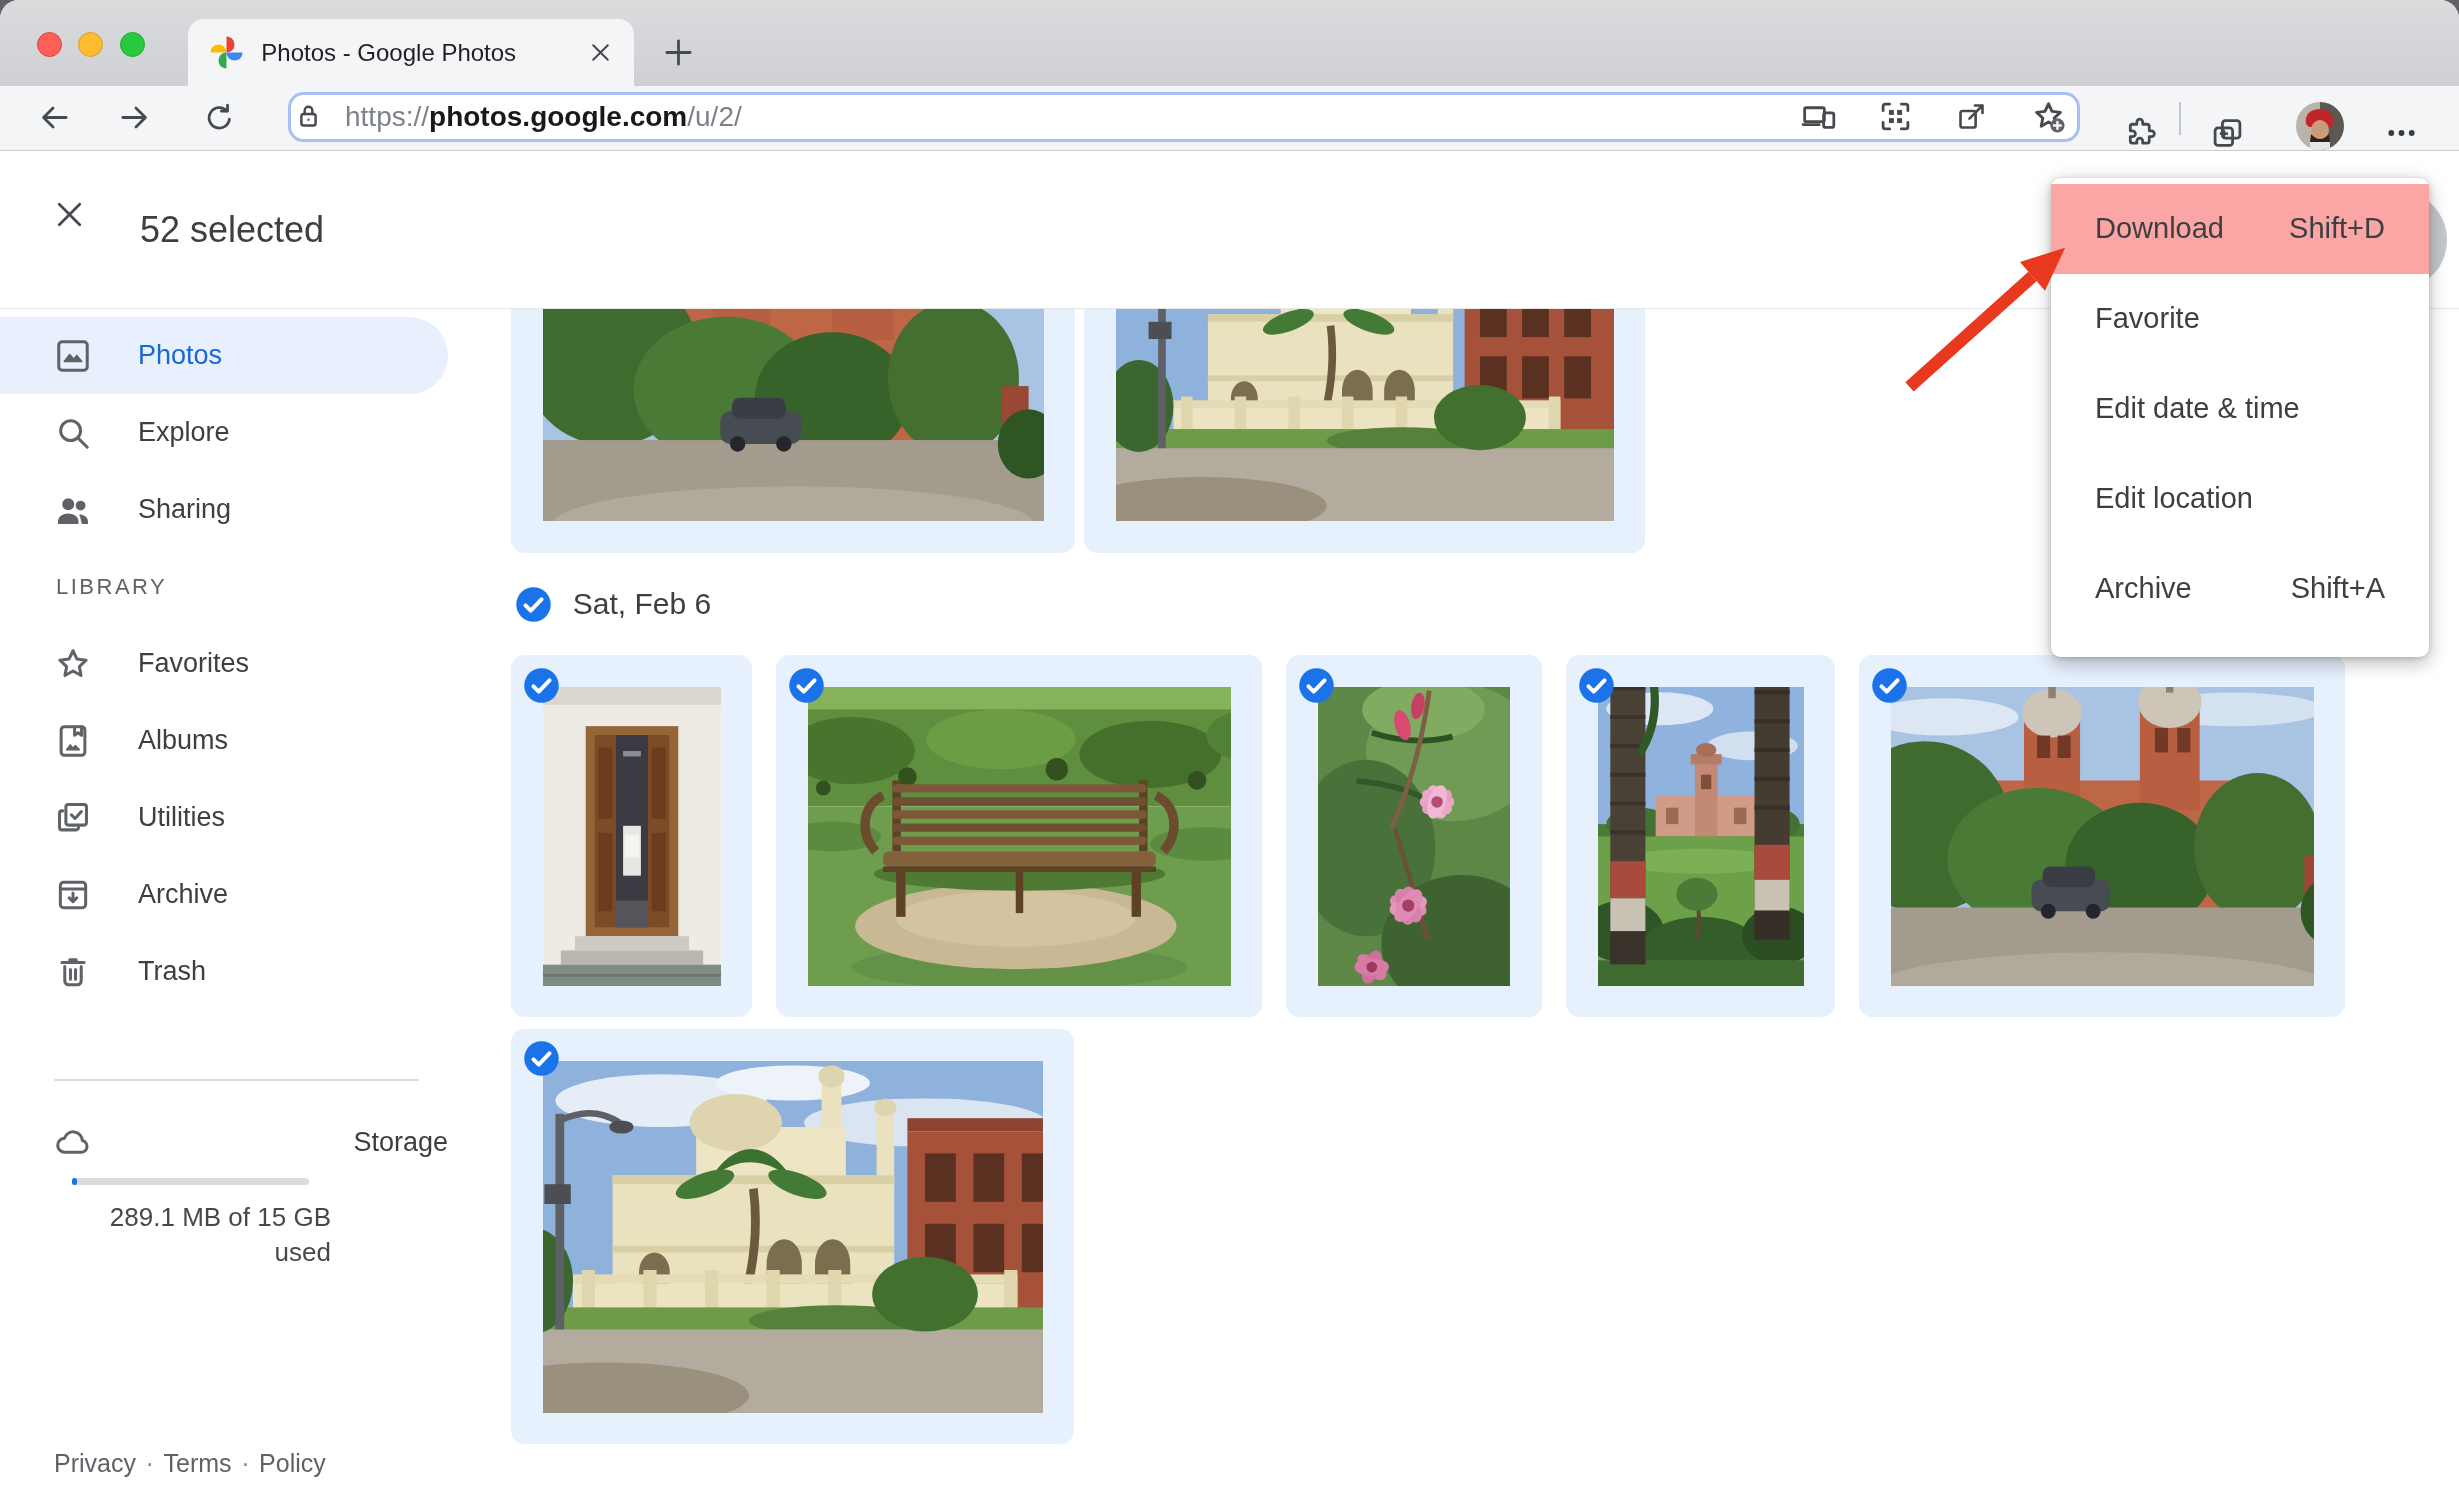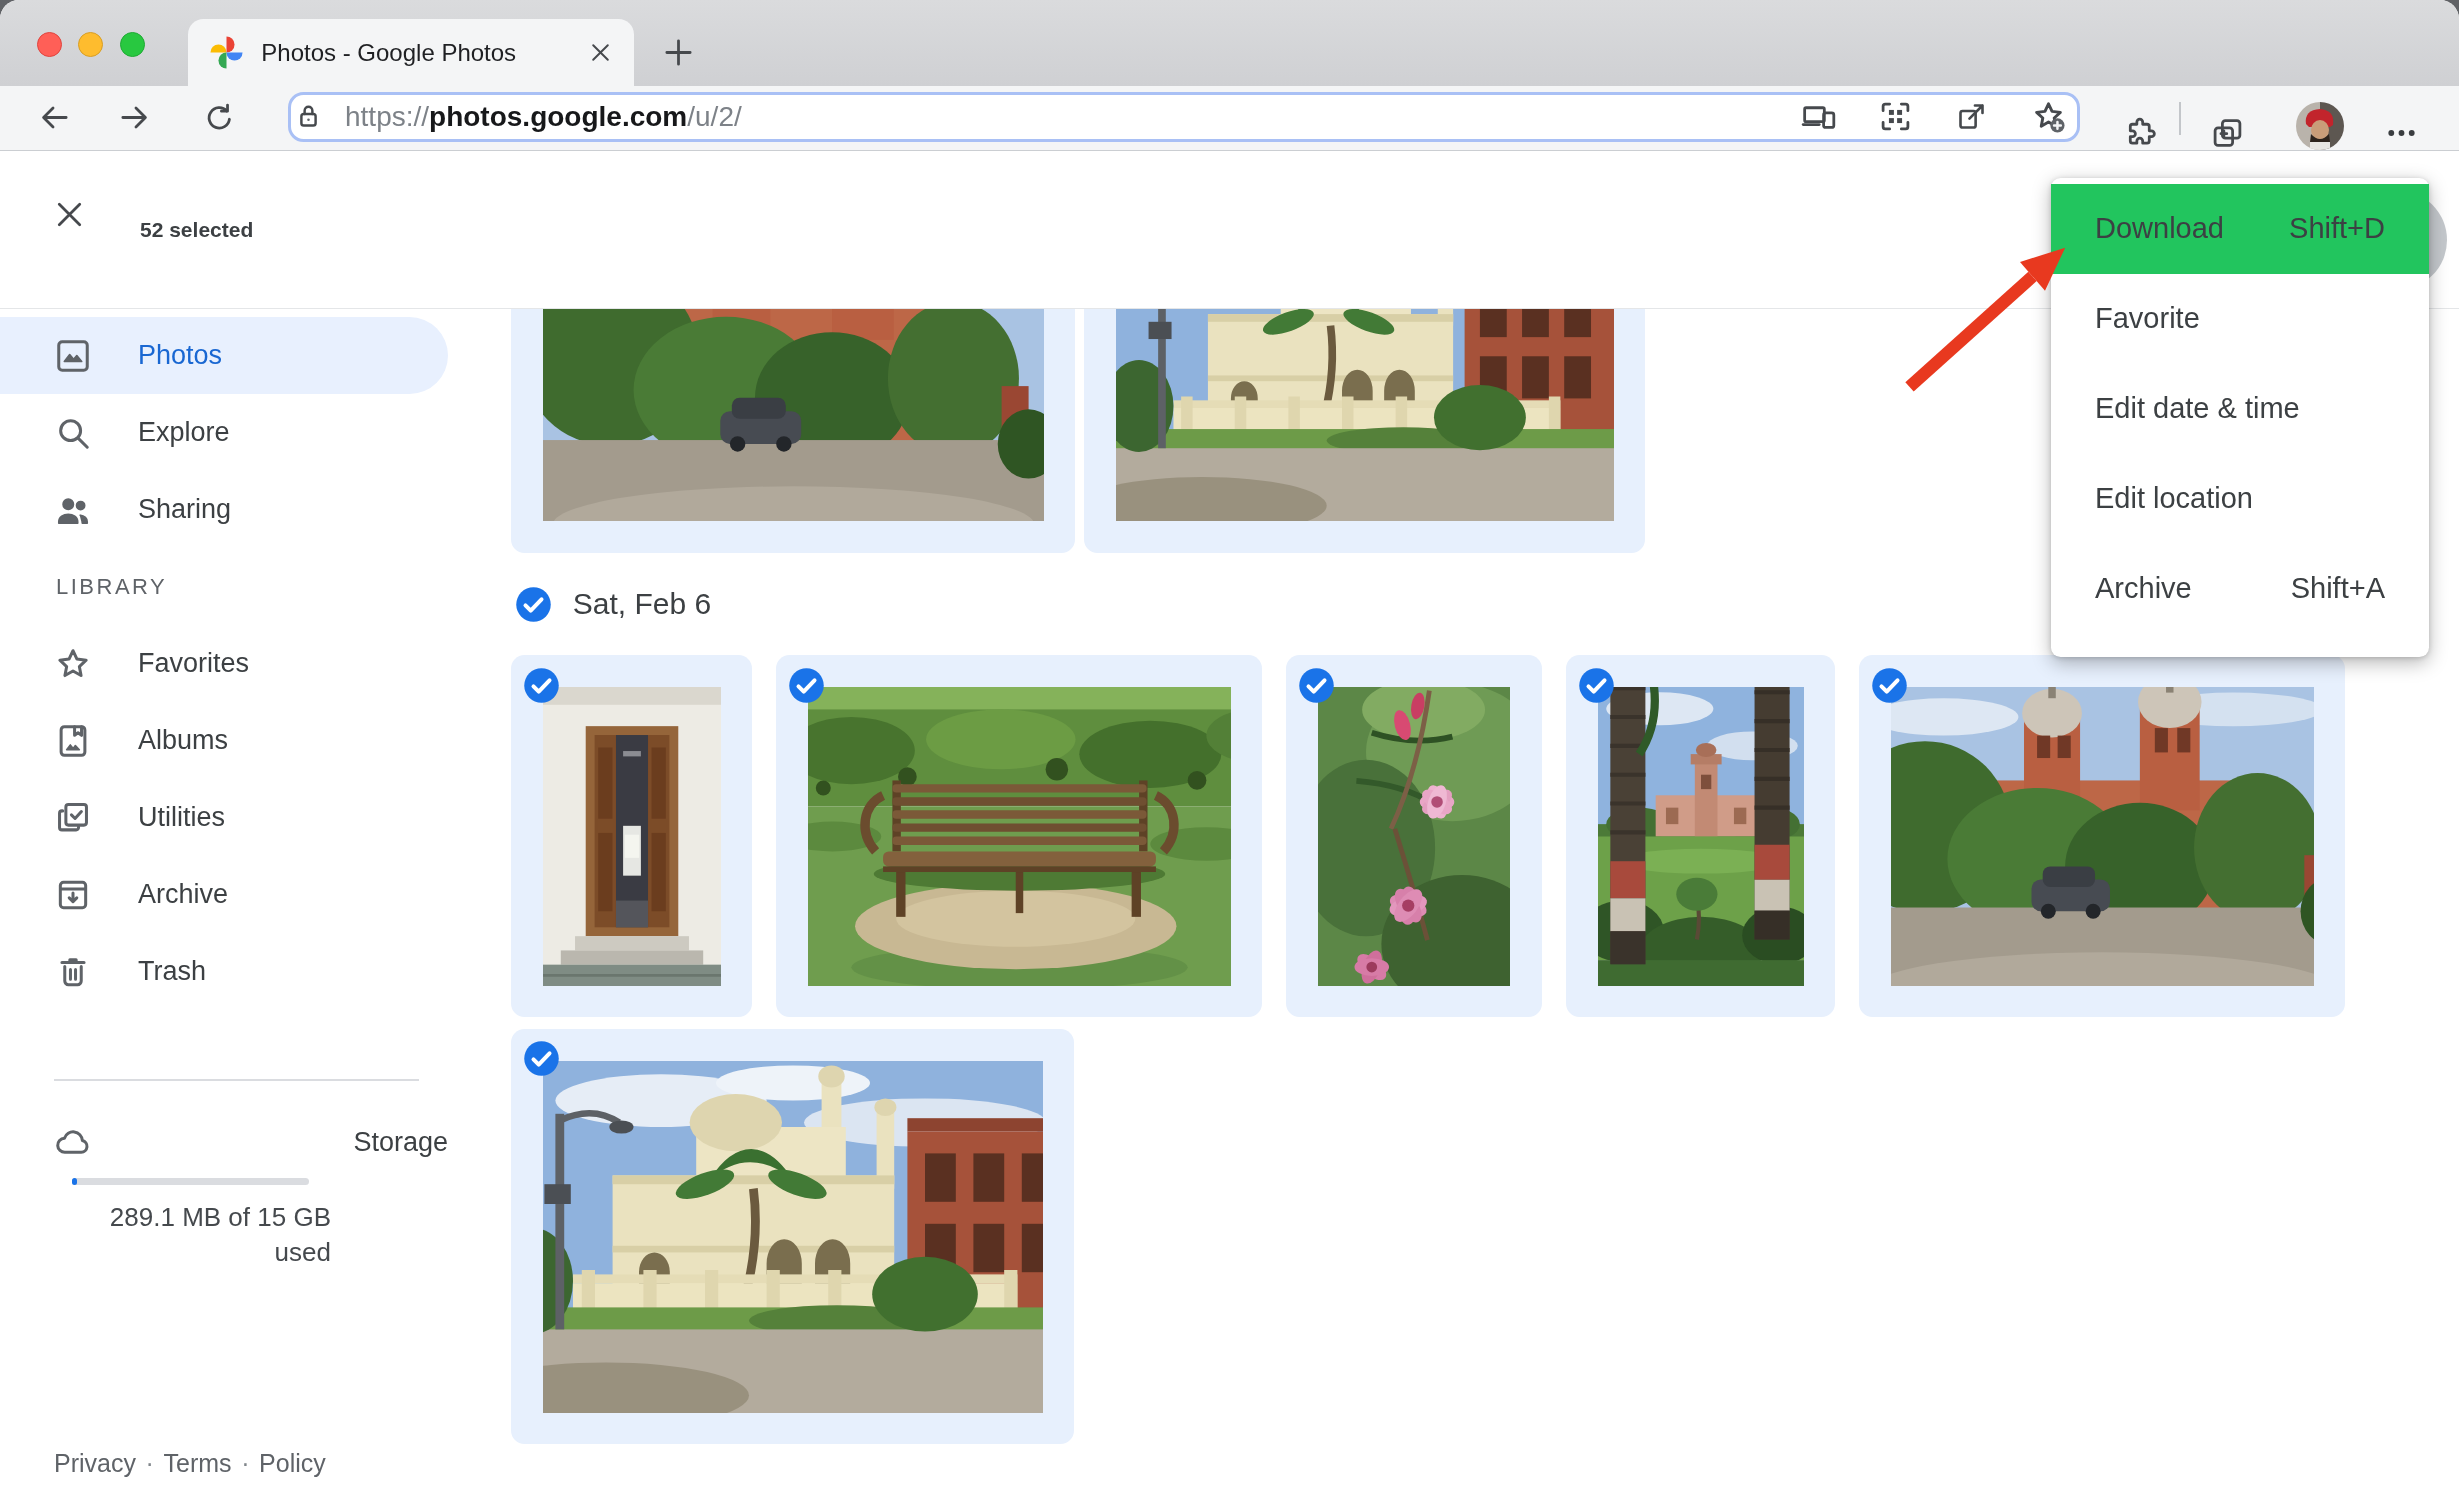--- a/index.html
+++ b/index.html
@@ -31,21 +31,21 @@
   .bar-icons{margin-left:auto;display:flex;align-items:center;gap:42px;padding-right:7.7px;}
   .chrome-right{position:absolute;top:0;height:64px;}
   .vdiv{position:absolute;left:2179px;top:16.3px;width:1.9px;height:33px;background:#c3c6ca;}
 
   
   .page{position:absolute;top:151px;left:0;right:0;bottom:0;background:#fff;overflow:hidden;}
   .app-header{position:absolute;top:0;left:0;right:0;height:157px;background:#fff;
               border-bottom:1.9px solid #e4e6e8;z-index:4;}
   .hdr-close{position:absolute;left:52px;top:46px;cursor:pointer;}
   .hdr-count{position:absolute;left:140px;top:0;height:157px;display:flex;align-items:center;
-             font-size:21px;font-weight:700;color:#3c4043;}
+             font-size:36px;font-weight:400;color:#3c4043;}
   .more-circle{position:absolute;left:2347px;top:39px;width:100px;height:100px;border-radius:50%;
                background:#c4c8cc;z-index:5;}
 
   .sidebar{position:absolute;left:0;top:166px;width:448px;z-index:2;text-align:right;}
   .side-item{height:77px;display:flex;align-items:center;padding-left:54px;cursor:pointer;
              color:#3c4043;font-size:27px;}
   .side-item .side-label{margin-left:46px;}
   .side-item.active{background:#e8f0fe;border-radius:0 42px 42px 0;color:#1967d2;font-weight:500;}
   .side-icon svg{display:block;}
   .lib-label{height:77px;display:flex;align-items:center;padding-left:56px;font-size:22px;
@@ -70,21 +70,21 @@
   .check{position:absolute;left:11.5px;top:11.5px;width:37px;height:37px;cursor:pointer;z-index:3;}
   .date-row{height:102px;display:flex;align-items:center;}
   .date-check{width:37px;height:37px;margin-left:3.8px;cursor:pointer;}
   .date-label{margin-left:21px;font-size:30px;font-weight:500;color:#3c4043;}
 
   .ctx-menu{position:absolute;left:2051px;top:27px;width:378px;background:#fff;border-radius:9.6px;
             box-shadow:0 5.8px 19px rgba(0,0,0,.28),0 1px 4.8px rgba(0,0,0,.16);padding:5.8px 0 23px;
             z-index:10;}
   .menu-item{height:90px;display:flex;align-items:center;padding:0 44px;font-size:29px;color:#3c4043;
              cursor:pointer;}
-  .menu-item.highlighted{background:#22c55e;}
+  .menu-item.highlighted{background:#fca5a5;}
   .menu-shortcut{margin-left:auto;color:#3c4043;}
   .arrow-svg{position:absolute;left:1873px;top:82px;z-index:12;pointer-events:none;}
   .hidden-defs{position:absolute;width:0;height:0;overflow:hidden;}
 </style>
 <style>.sic{fill:none;stroke:#5f6368;stroke-width:1.9;stroke-linecap:round;stroke-linejoin:round;}
 .sicf{fill:#5f6368;stroke:#5f6368;stroke-width:1;stroke-linejoin:round;}
 .bic{fill:none;stroke:#46494d;stroke-width:1.9;stroke-linecap:round;stroke-linejoin:round;}</style></head>
 <body>
 
 <svg class="hidden-defs" xmlns="http://www.w3.org/2000/svg">

